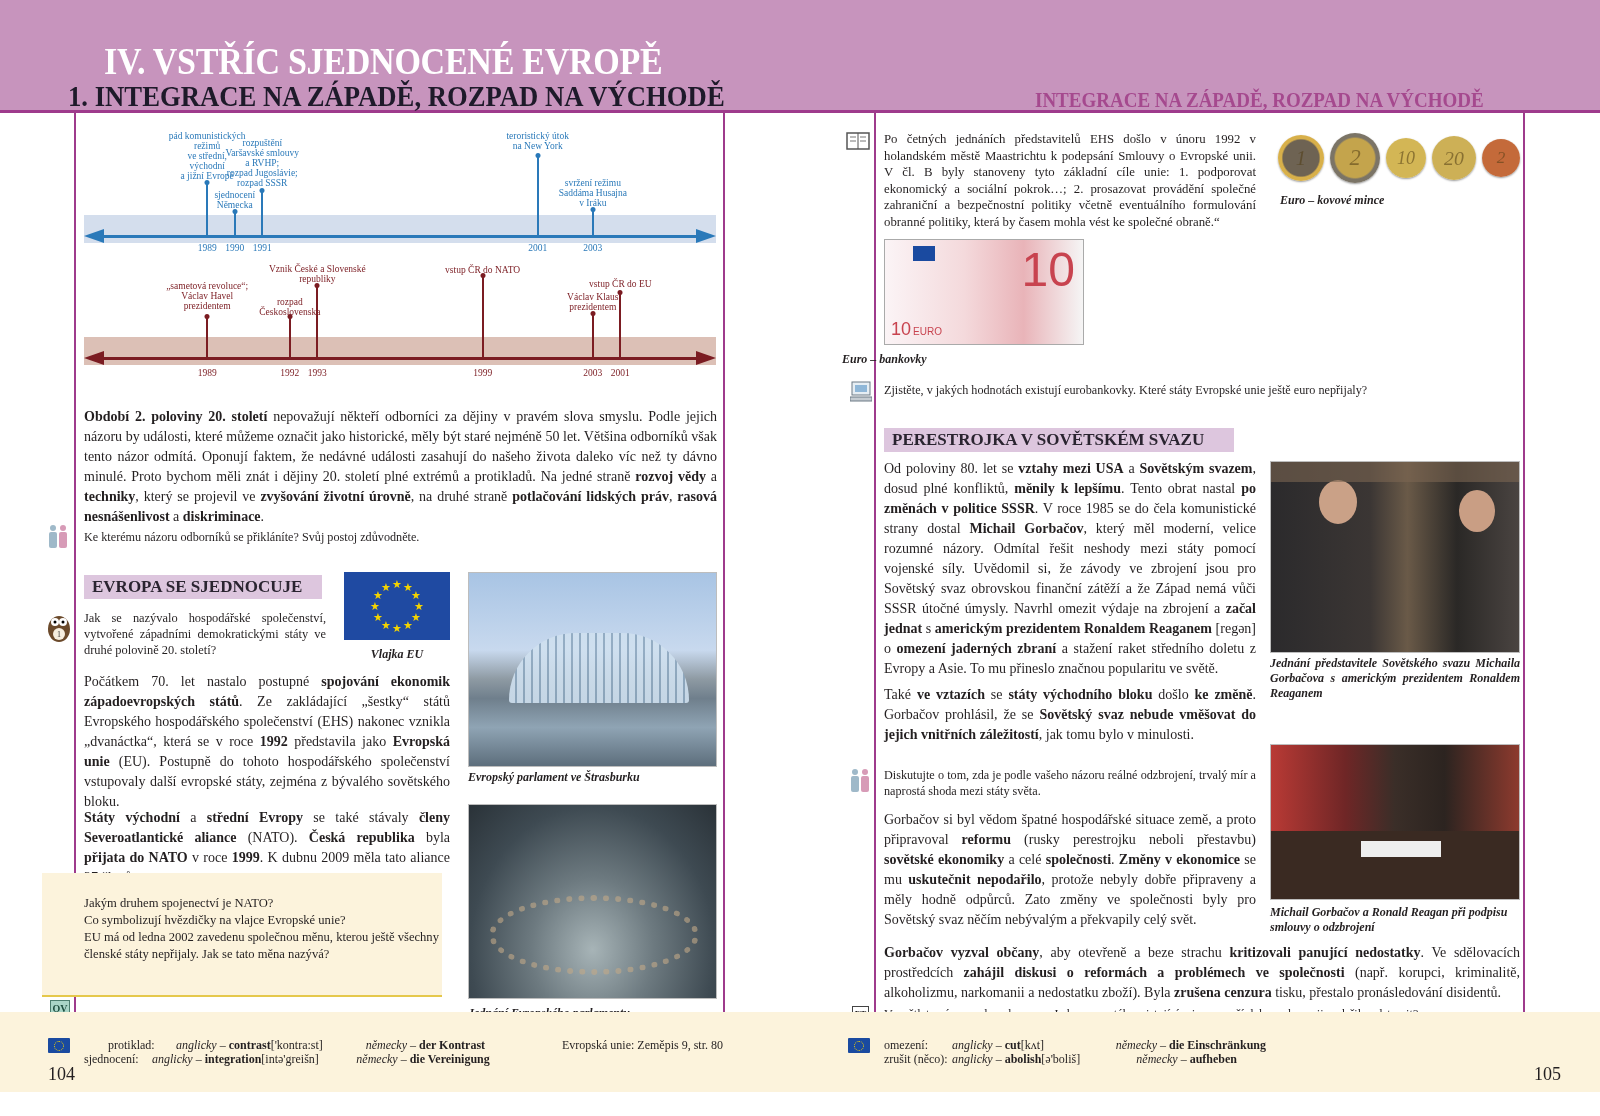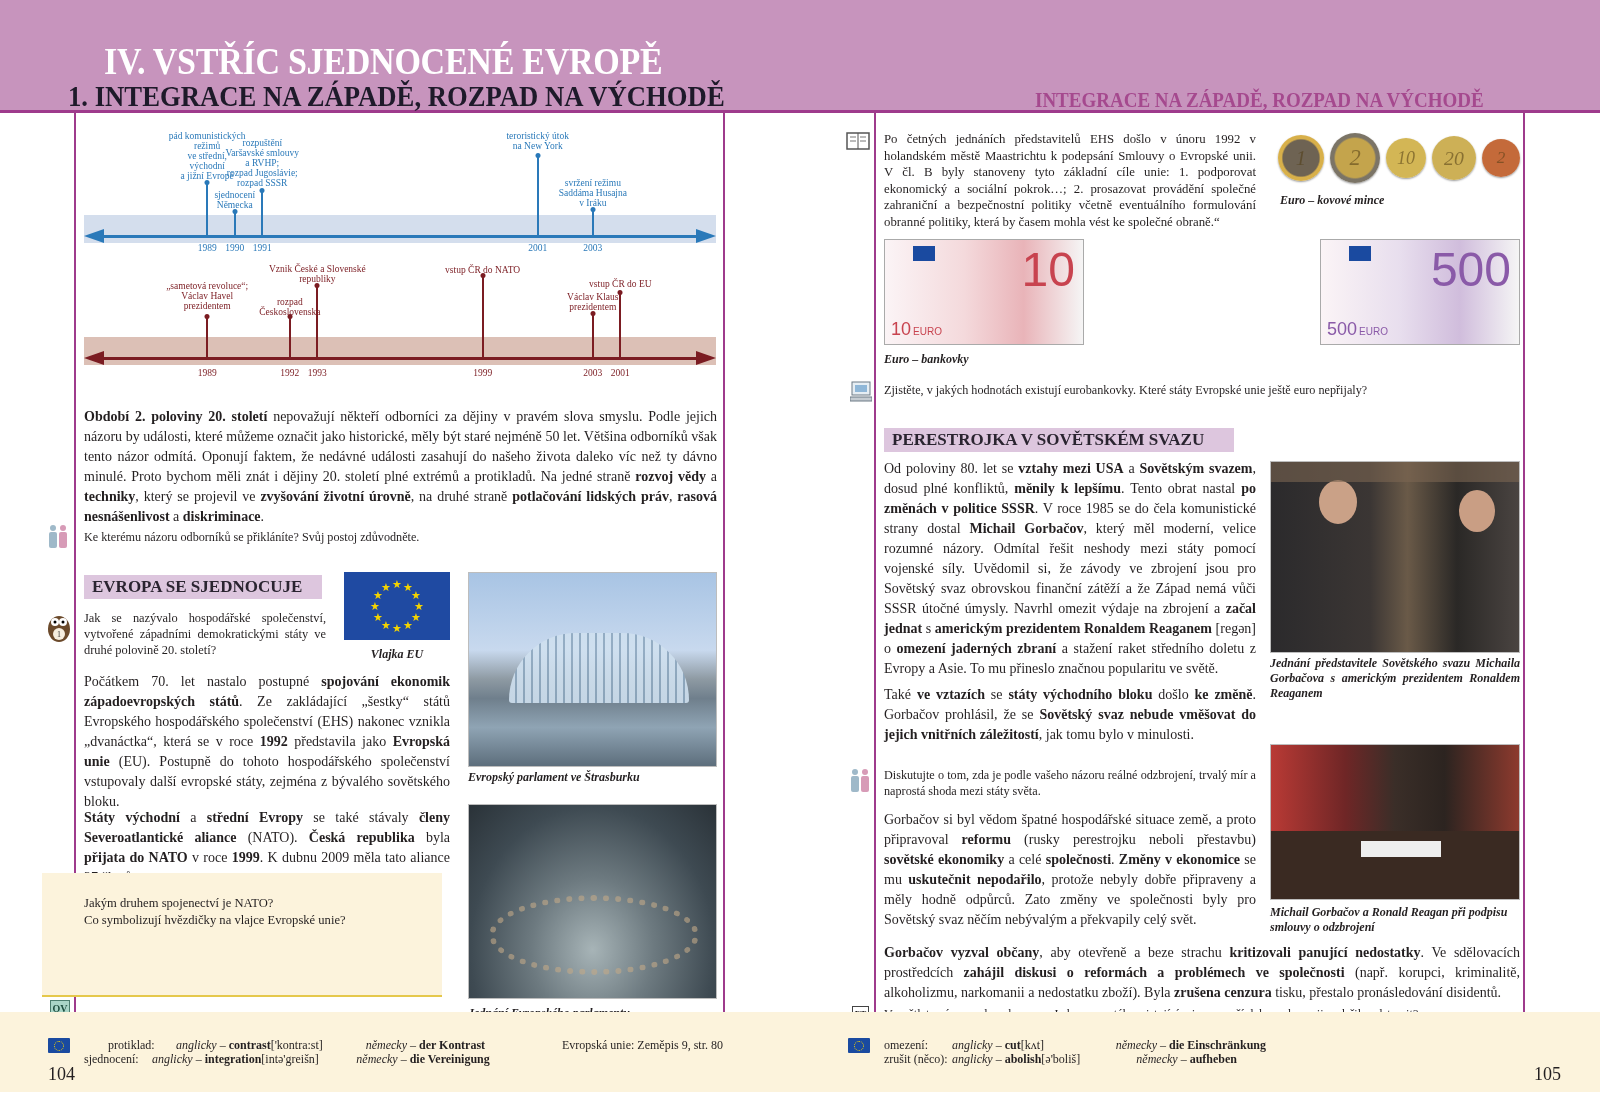--- a/index.html
+++ b/index.html
@@ -198,20 +198,21 @@
 </div>
 <div class="abs caption" style="left:468px;top:1006px;width:249px;">Jednání Evropského parlamentu</div>
 
 <div class="abs body-text" style="left:84px;top:672px;width:366px;"><span>Počátkem 70. let nastalo postupné </span><b>spojování ekonomik západoevropských států</b><span>. Ze zakládající „šestky“ států Evropského hospodářského společenství (EHS) nakonec vznikla „dvanáctka“, která se v roce </span><b>1992</b><span> představila jako </span><b>Evropská unie</b><span> (EU). Postupně do tohoto hospodářského společenství vstupovaly další evropské státy, zejména z bývalého sovětského bloku.</span></div>
 <div class="abs body-text" style="left:84px;top:808px;width:366px;"><b>Státy východní</b><span> a </span><b>střední Evropy</b><span> se také stávaly </span><b>členy Severoatlantické aliance</b><span> (NATO). </span><b>Česká republika</b><span> byla </span><b>přijata do NATO</b><span> v roce </span><b>1999</b><span>. K dubnu 2009 měla tato aliance 27 členů.</span></div>
 
 <div class="q-box"></div>
 <div class="abs" style="left:84px;top:895px;width:356px;font-size:12.6px;line-height:17px;">
   <div>Jakým druhem spojenectví je NATO?</div>
   <div>Co symbolizují hvězdičky na vlajce Evropské unie?</div>
+  <div>EU má od ledna 2002 zavedenu společnou měnu, kterou ještě všechny členské státy nepřijaly. Jak se tato měna nazývá?</div>
 </div>
 <div class="abs" style="left:50px;top:1000px;width:20px;height:18px;background:#a9d5c7;border:1px solid #4b7d6e;font-size:10px;font-weight:bold;text-align:center;line-height:16px;color:#1f4f40;">OV</div>
 
 <div class="abs icon-box" style="left:846px;top:132px;">
   <svg width="24" height="18">
       <rect x="1" y="1" width="22" height="16" fill="#fff" stroke="#555" stroke-width="1.5"></rect>
       <line x1="12" y1="1" x2="12" y2="17" stroke="#555"></line>
       <line x1="4" y1="5" x2="10" y2="5" stroke="#777"></line>
       <line x1="4" y1="9" x2="10" y2="9" stroke="#777"></line>
       <line x1="14" y1="5" x2="20" y2="5" stroke="#777"></line>
@@ -228,27 +229,22 @@
     <div style="position: absolute; left: 204px; top: 7px; width: 38px; height: 38px; border-radius: 50%; background: radial-gradient(circle, rgb(196, 106, 58) 0px, rgb(196, 106, 58) 55%, rgb(196, 106, 58) 60%, rgb(196, 106, 58) 100%); box-shadow: rgba(0, 0, 0, 0.4) 0px 1px 2px; font-size: 17.1px; font-style: italic; color: rgba(80, 60, 20, 0.55); text-align: center; line-height: 38px; font-family: &quot;Liberation Serif&quot;, serif;">2</div>
   </div>
 <div class="abs caption" style="left:1280px;top:193px;">Euro – kovové mince</div>
 
 <div class="abs" style="left:884px;top:239px;width:636px;height:106px;" id="notes-row">
     <div style="position: absolute; left: 0px; top: 0px; width: 200px; height: 106px; border: 1px solid rgb(170, 170, 170); background: linear-gradient(90deg, rgb(251, 244, 246) 0%, rgba(200, 67, 79, 0.2) 40%, rgba(200, 67, 79, 0.4) 70%, rgb(245, 245, 245) 100%); overflow: hidden;">
       <div style="position: absolute; left: 28px; top: 6px; width: 22px; height: 15px; background: rgb(26, 74, 160);"></div>
       <div style="position: absolute; right: 8px; top: 2px; font-size: 48px; font-family: &quot;Liberation Sans&quot;, sans-serif; color: rgb(200, 67, 79);">10</div>
       <div style="position: absolute; left: 6px; bottom: 4px; font-size: 18px; font-family: &quot;Liberation Sans&quot;, sans-serif; color: rgb(200, 67, 79);"><span>10</span><span style="font-size: 10px; margin-left: 2px;">EURO</span></div>
     </div>
-    <div style="position: absolute; left: 436px; top: 0px; width: 200px; height: 106px; border: 1px solid rgb(170, 170, 170); background: linear-gradient(90deg, rgb(251, 244, 246) 0%, rgba(138, 90, 168, 0.2) 40%, rgba(138, 90, 168, 0.4) 70%, rgb(245, 245, 245) 100%); overflow: hidden;">
-      <div style="position: absolute; left: 28px; top: 6px; width: 22px; height: 15px; background: rgb(26, 74, 160);"></div>
-      <div style="position: absolute; right: 8px; top: 2px; font-size: 48px; font-family: &quot;Liberation Sans&quot;, sans-serif; color: rgb(138, 90, 168);">500</div>
-      <div style="position: absolute; left: 6px; bottom: 4px; font-size: 18px; font-family: &quot;Liberation Sans&quot;, sans-serif; color: rgb(138, 90, 168);"><span>500</span><span style="font-size: 10px; margin-left: 2px;">EURO</span></div>
-    </div>
-  </div>
-<div class="abs caption" style="left:884px;top:352px;">Euro – bankovky</div>
+  </div>
+<div class="abs caption" style="left:842px;top:352px;">Euro – bankovky</div>
 
 <div class="abs icon-box" style="left:850px;top:380px;">
   <svg width="22" height="22">
       <rect x="2" y="2" width="18" height="13" fill="#e6eef4" stroke="#6c7b86"></rect>
       <rect x="5" y="5" width="12" height="7" fill="#8fb7d8"></rect>
       <rect x="0" y="17" width="22" height="4" fill="#c5ccd2" stroke="#6c7b86"></rect>
     </svg>
 </div>
 <div class="abs small-q" style="left:884px;top:382px;width:636px;">Zjistěte, v jakých hodnotách existují eurobankovky. Které státy Evropské unie ještě euro nepřijaly?</div>
 

